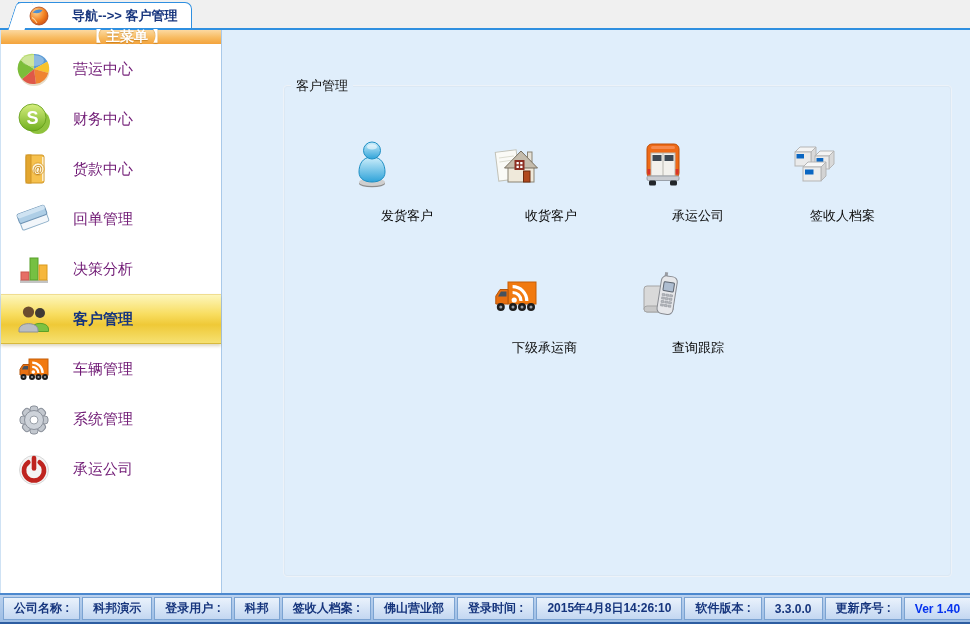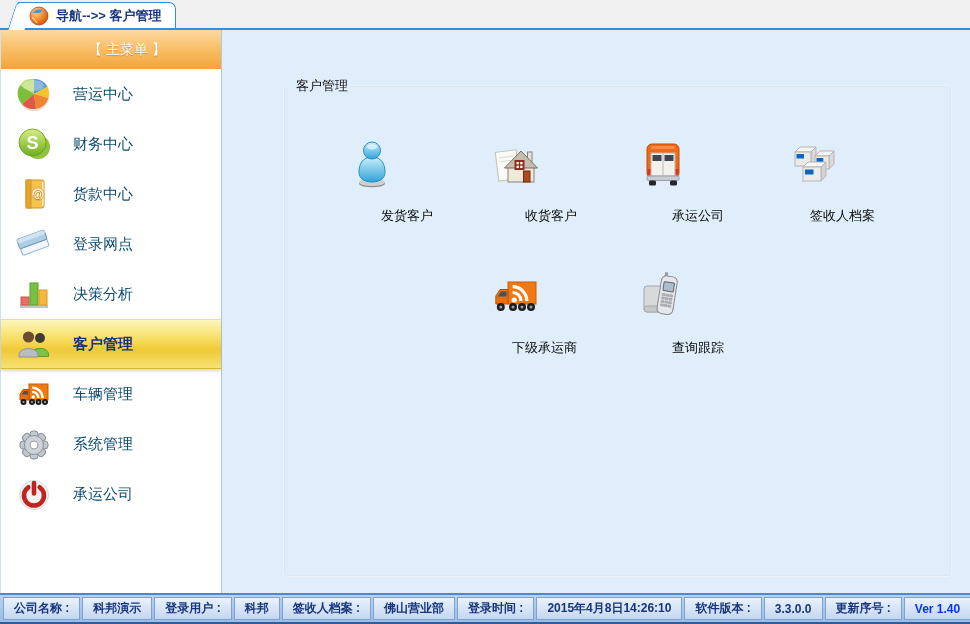--- a/index.html
+++ b/index.html
@@ -11,48 +11,48 @@
 
   
   .tabbar {
     position:absolute; left:0; top:0; right:0; height:30px;
     background:#f0f0f0; border-bottom:2px solid #2f8fe0;
   }
   .tab {
     position:absolute; left:18px; top:2px; height:26px;
     background:#fff; border:1px solid #2f8fe0; border-bottom:none;
     border-top-right-radius:7px;
-    display:flex; align-items:center; gap:7px; padding:0 14px 0 10px;
+    display:flex; align-items:center; gap:23px; padding:0 14px 0 10px;
     z-index:2; cursor:pointer;
   }
   .tab::before {
     content:""; position:absolute; left:-7px; top:-1px; width:16px; height:27px;
     background:#fff; border-left:1px solid #2f8fe0; border-top:1px solid #2f8fe0;
     transform:skewX(-18deg); border-top-left-radius:5px; z-index:-1;
   }
   .tab-title { font-size:13px; font-weight:bold; color:#17357d; white-space:nowrap; }
 
   
   .sidebar {
     position:absolute; left:0; top:30px; width:222px; bottom:31px;
     background:#fff; border-right:1px solid #a9c9e9; border-left:1px solid #cfe2f4;
   }
   .menu-header {
-    height:39px; display:flex; align-items:center; justify-content:center;
+    height:14px; display:flex; align-items:center; justify-content:center;
     background:linear-gradient(180deg,#fcd9a1 0%,#f8bb60 55%,#f3a33c 100%);
-    color:#fff; font-size:14px; font-weight:normal;
+    color:#fff; font-size:14px; font-weight:bold;
     text-shadow:0 1px 1px rgba(170,100,0,.55);
     padding-left:32px;
   }
   .menu-item {
     height:50px; display:flex; align-items:center; gap:21px;
     padding-left:15px; cursor:pointer;
   }
   .mi-icon { width:36px; height:36px; flex:none; display:flex; }
-  .mi-label { font-size:15px; color:#0c4a6e; }
+  .mi-label { font-size:15px; color:#701a75; }
   .menu-item.selected {
     background:linear-gradient(180deg,#fdf6bb 0%,#f8dd60 40%,#efc937 62%,#f6e172 100%);
     border-top:1px solid #f0dd90; border-bottom:1px solid #d8b93c;
     box-shadow:0 2px 3px rgba(120,90,0,.25);
   }
   .menu-item.selected .mi-label { font-weight:bold; color:#17357d; }
 
   
   .main {
     position:absolute; left:222px; right:0; top:30px; bottom:31px;
@@ -162,21 +162,21 @@
   <div class="menu-item">
     <span class="mi-icon">
       <svg width="36" height="36" viewBox="0 0 36 36">
         <g transform="rotate(-20 18 19)">
           <rect x="4" y="16" width="28" height="9" rx="1.5" fill="#f2f6fa" stroke="#8fb0c9"></rect>
           <rect x="3.5" y="8" width="29" height="10" rx="2" fill="#aecee6" stroke="#6e93b4"></rect>
           <rect x="3.5" y="8" width="29" height="4.5" rx="2" fill="#cfe3f2"></rect>
         </g>
       </svg>
     </span>
-    <span class="mi-label">登录网点</span>
+    <span class="mi-label">回单管理</span>
   </div>
 
   <div class="menu-item">
     <span class="mi-icon">
       <svg width="36" height="36" viewBox="0 0 36 36">
         <rect x="4" y="29" width="28" height="3" fill="#c4c4c4"></rect>
         <rect x="5" y="21" width="8" height="8" fill="#e2574c" stroke="#c13b31" opacity="0.85"></rect>
         <rect x="14" y="7" width="8" height="22" fill="#76c043" stroke="#57a028"></rect>
         <rect x="23" y="14" width="8" height="15" fill="#f6b73c" stroke="#d99a1d"></rect>
       </svg>

